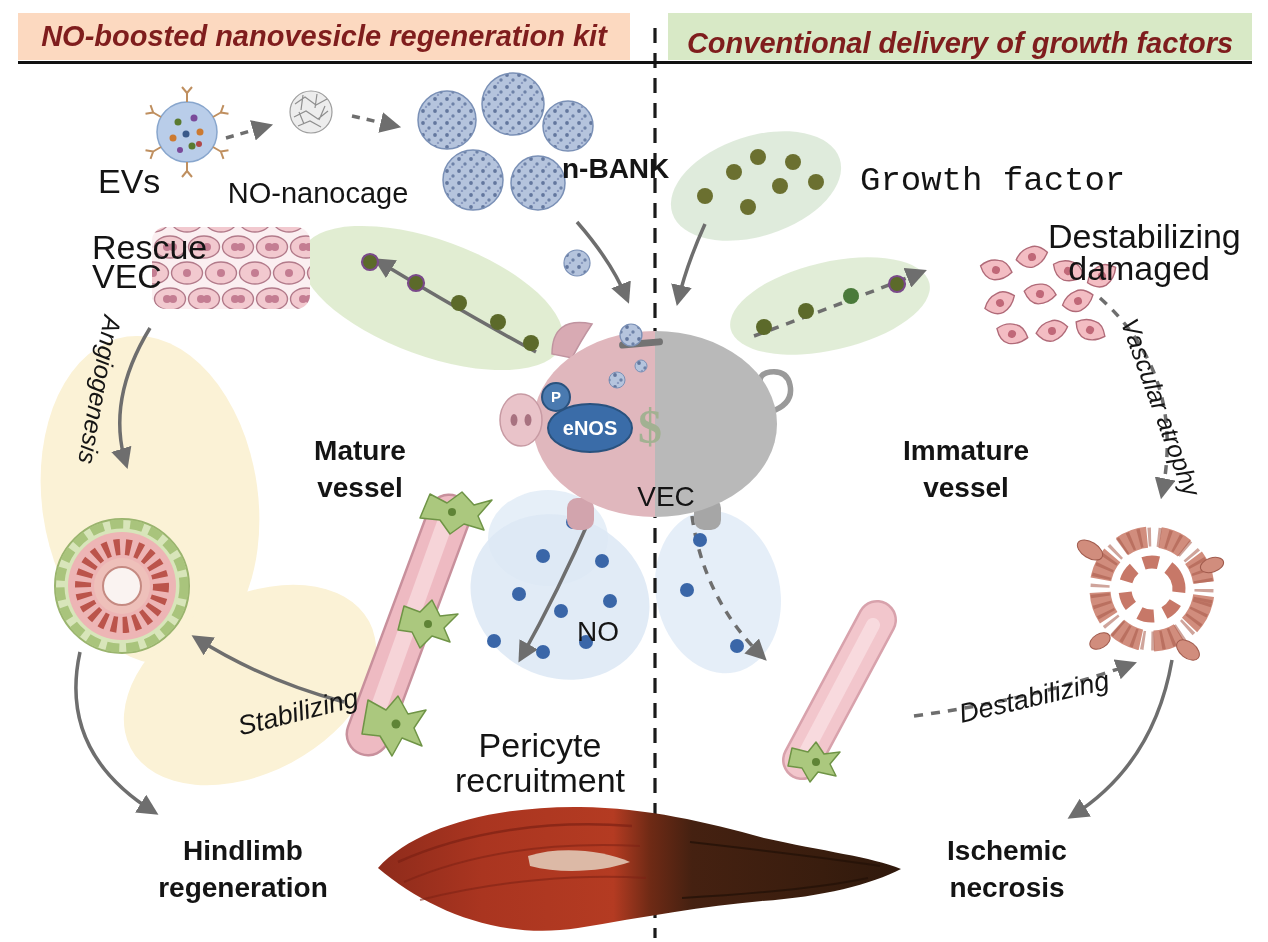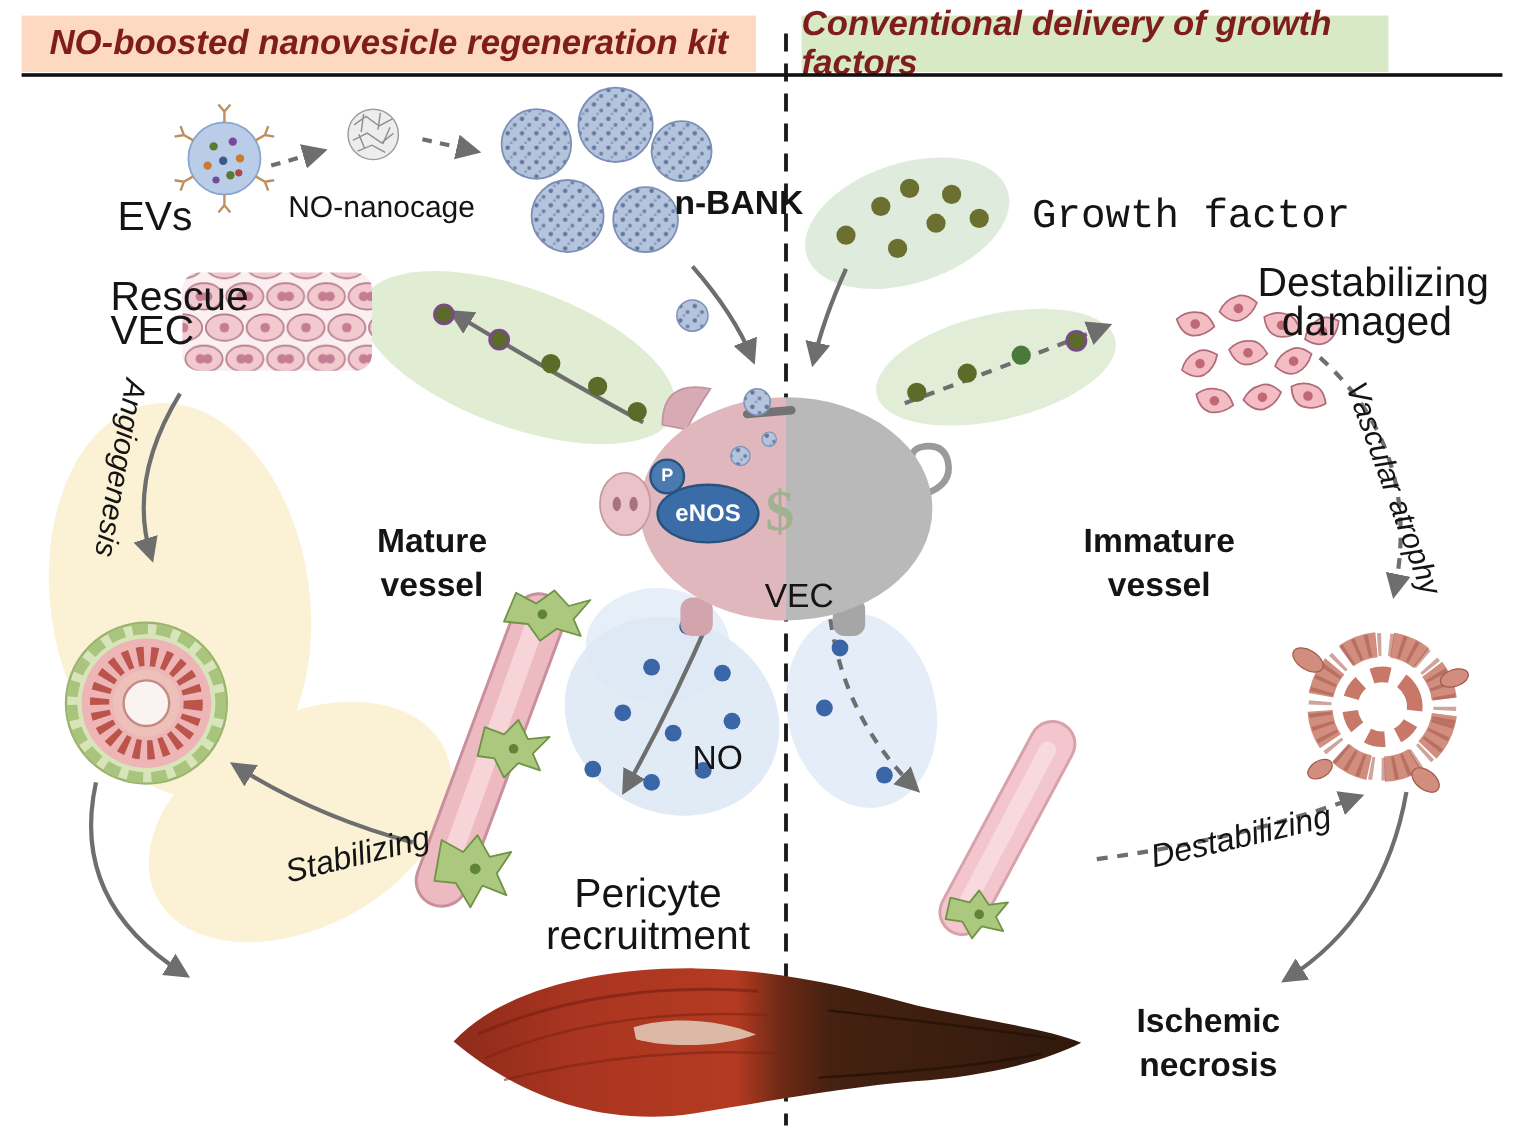--- a/index.html
+++ b/index.html
@@ -7,21 +7,21 @@
     position:relative; width:1268px; height:942px; background:#ffffff;
     overflow:hidden; font-family:"Liberation Sans", sans-serif; color:#141414;
   }
   .canvas svg.art { position:absolute; left:0; top:0; z-index:1; }
   .banner {
     position:absolute; top:13px; height:47px; z-index:3;
     display:flex; align-items:center; justify-content:center;
     font-style:italic; font-weight:600; font-size:29px; color:#7f1d1d;
   }
   #banner-left  { left:18px;  width:612px; background:#fcd9c0; }
-  #banner-right { left:668px; width:489px; background:#d8e9c6; }
+  #banner-right { left:668px; width:584px; background:#d8e9c6;align-items:flex-end; }
   .rule { position:absolute; left:18px; top:61px; width:1234px; height:3px; background:#111; z-index:3; }
   .lbl { position:absolute; z-index:3; font-size:34px; white-space:nowrap; line-height:30px; }
   .lbl.b { font-weight:bold; font-size:28px; line-height:37px; }
   .lbl.c { transform:translateX(-50%); text-align:center; }
   .lbl.i { font-style:italic; }
   .white { color:#ffffff; font-weight:bold; }
 </style>
 </head>
 <body>
 
@@ -290,21 +290,21 @@
 
 <div id="banner-left" class="banner">
       <span>NO-boosted nanovesicle regeneration kit</span>
     </div>
 <div id="banner-right" class="banner">
       <span>Conventional delivery of growth factors</span>
     </div>
 <div class="rule"></div>
 
 <div class="lbl" style="left:98px;top:166px;">EVs</div>
-<div class="lbl c" style="left:318px;top:158px;font-size:25px;">NO-nanocage</div>
+<div class="lbl c" style="left:318px;top:178px;font-size:29px;">NO-nanocage</div>
 <div class="lbl b" style="left:562px;top:150px;">n-BANK</div>
 <div class="lbl" style="left:860px;top:166px;font-family:Liberation Mono, monospace;">Growth factor</div>
 
 <div class="lbl" style="left:92px;top:233px;line-height:29px;">
   <div>Rescue</div>
   <div>VEC</div>
 </div>
 
 <div class="lbl" style="left:1048px;top:220px;width:162px;text-align:right;line-height:32px;">
   <div>Destabilizing</div>
@@ -331,18 +331,22 @@
 <div class="lbl" style="left:577px;top:617px;font-size:28px;">NO</div>
 
 <div class="lbl c" style="left:540px;top:728px;line-height:35px;">
   <div>Pericyte</div>
   <div>recruitment</div>
 </div>
 
 <div class="lbl i" style="left:298px;top:712px;font-size:27px;transform:translate(-50%,-50%) rotate(-14deg);">Stabilizing</div>
 <div class="lbl i" style="left:1034px;top:697px;font-size:27px;transform:translate(-50%,-50%) rotate(-13deg);">Destabilizing</div>
 
+<div class="lbl b c" style="left:243px;top:832px;">
+  <div>Hindlimb</div>
+  <div>regeneration</div>
+</div>
 <div class="lbl b c" style="left:1007px;top:832px;">
   <div>Ischemic</div>
   <div>necrosis</div>
 </div>
 
 </div>
 
 </body></html>

